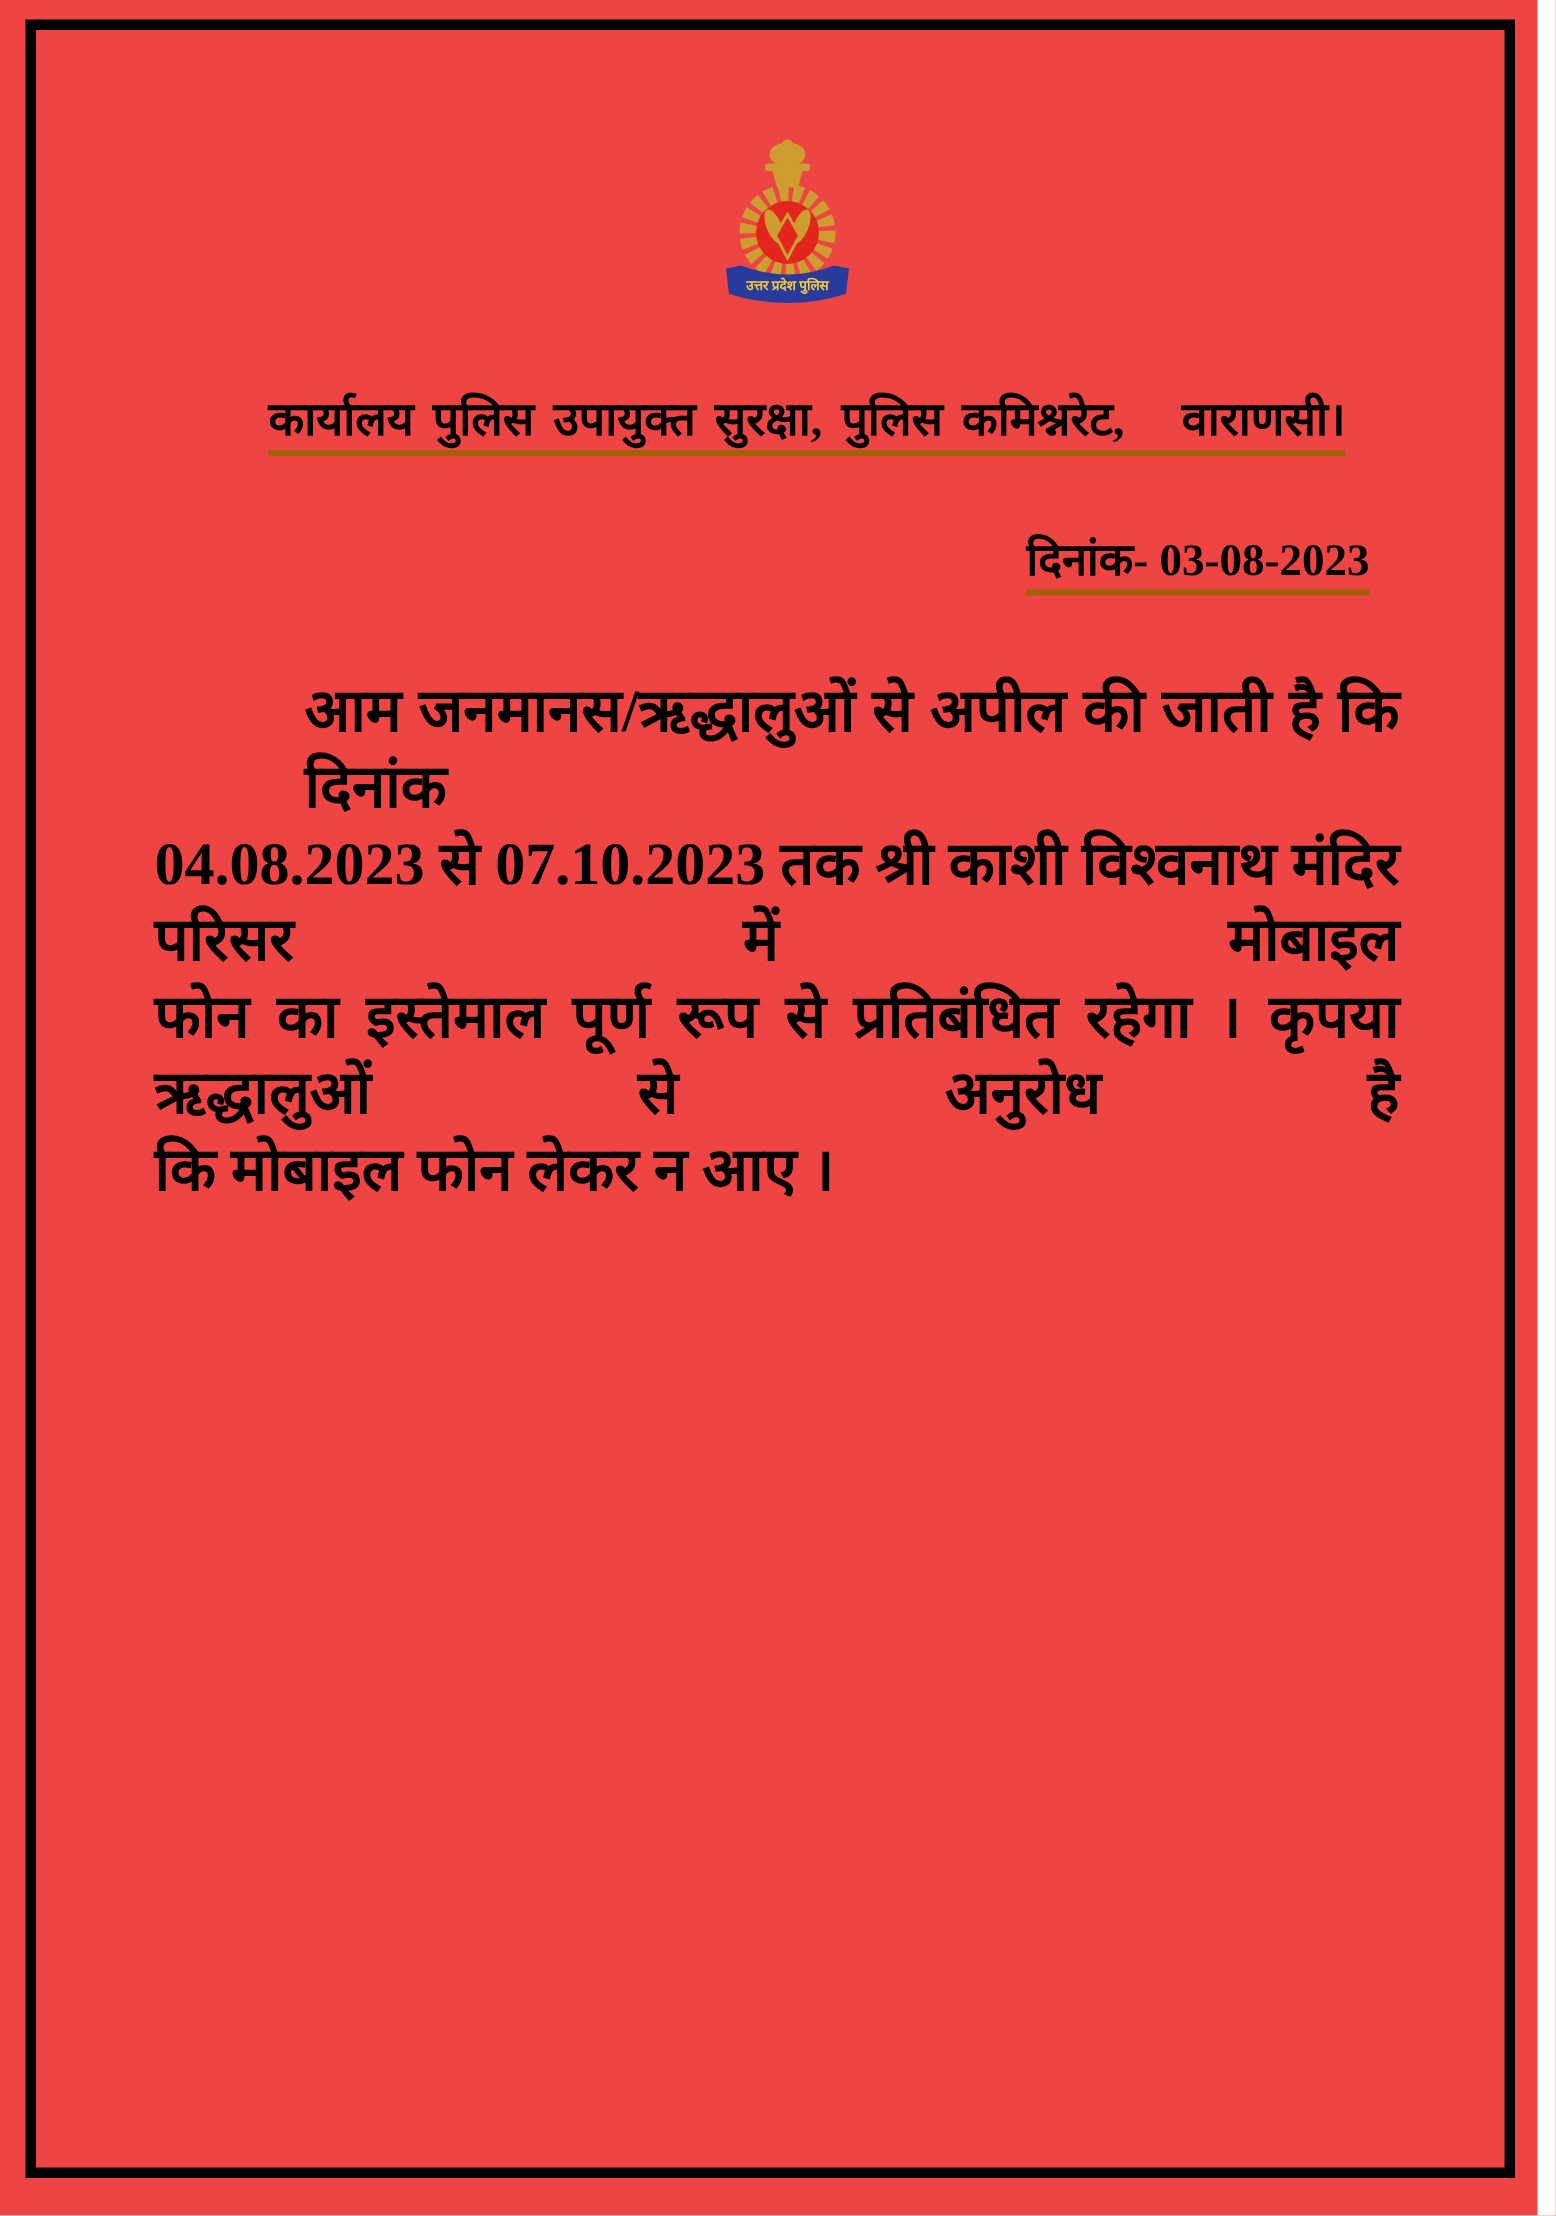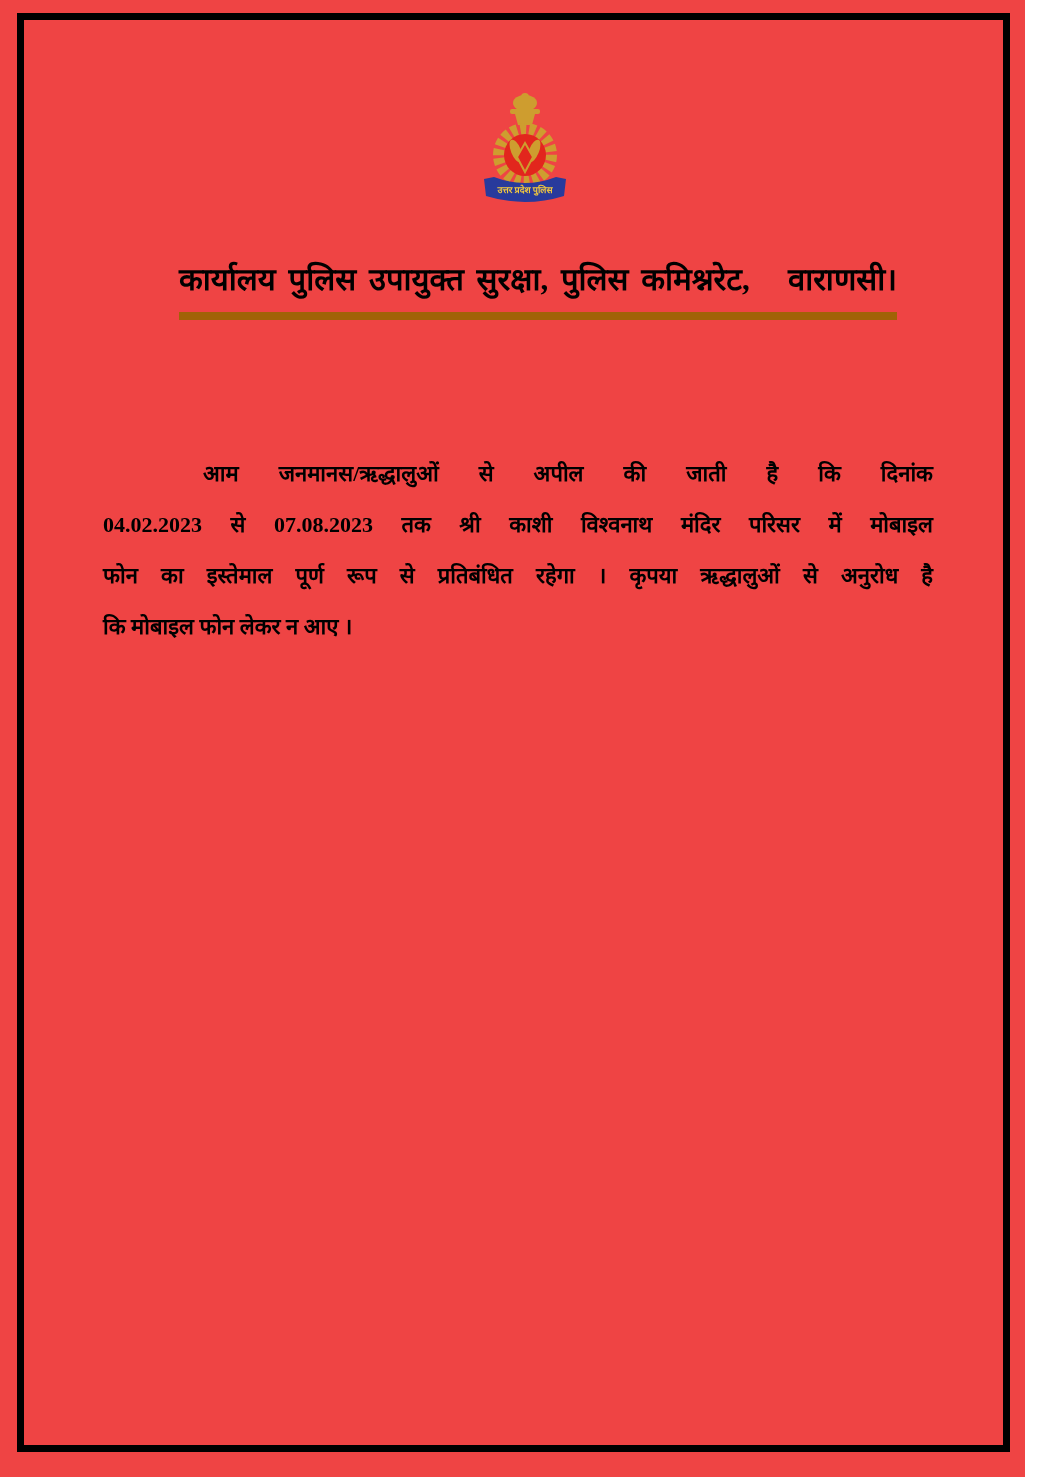--- a/index.html
+++ b/index.html
@@ -18,22 +18,22 @@
     width: 993px; height: 1439px;
     border: 7px solid #000000;
     box-sizing: border-box;
   }
   .logo {
     position: absolute;
     left: 481px; top: 92px;
     width: 88px; height: 112px;
   }
   .ul {
-    border-bottom: 8px solid #a16207;
-    padding-bottom: 15px;
+    border-bottom: 4px solid #a16207;
+    padding-bottom: 3px;
     text-align: center;
   }
   .office-line {
     position: absolute;
     left: 40px; right: 40px; top: 221px;
     text-align: center;
     font-size: 31px;
     font-weight: 700;
     word-spacing: 5px;
     white-space: pre-wrap;
@@ -48,21 +48,21 @@
   .date-line {
     position: absolute;
     right: 112px; top: 351px;
     font-size: 30px;
     font-weight: 700;
   }
   .body-par {
     position: absolute;
     left: 103px; top: 448px;
     width: 830px;
-    font-size: 22px;
+    font-size: 40px;
     font-weight: 700;
     line-height: 51px;
   }
   .bline { min-height: 51px; }
   .bline.just { text-align: justify; text-align-last: justify; }
   .bline.indent { padding-left: 100px; box-sizing: border-box; }
   .signature {
     position: absolute;
     left: 618px; top: 704px;
     width: 250px;
@@ -100,21 +100,24 @@
       <path d="M3,87 L13,85 Q44,97 75,85 L85,87 L83,104 Q44,116 5,104 Z" fill="#283A9C"></path>
       <text x="44" y="101" text-anchor="middle" font-size="9" font-weight="bold" fill="#F2C83E">उत्तर प्रदेश पुलिस</text>
     </svg>
   </div>
 
   <div class="office-line">
     <span class="ul">कार्यालय पुलिस उपायुक्त सुरक्षा, पुलिस कमिश्नरेट,   वाराणसी।</span>
   </div>
 
 
+  <div class="date-line">
+    <span class="ul">दिनांक- 03-08-2023</span>
+  </div>
 
   <div class="body-par">
     <div class="bline just indent">आम जनमानस/ऋद्धालुओं से अपील की जाती है कि दिनांक</div>
-    <div class="bline just">04.02.2023 से 07.08.2023 तक श्री काशी विश्वनाथ मंदिर परिसर में मोबाइल</div>
+    <div class="bline just">04.08.2023 से 07.10.2023 तक श्री काशी विश्वनाथ मंदिर परिसर में मोबाइल</div>
     <div class="bline just">फोन का इस्तेमाल पूर्ण रूप से प्रतिबंधित रहेगा । कृपया ऋद्धालुओं से अनुरोध है</div>
     <div class="bline">कि मोबाइल फोन लेकर न आए ।</div>
   </div>
 
 </div>
 
 </body></html>

